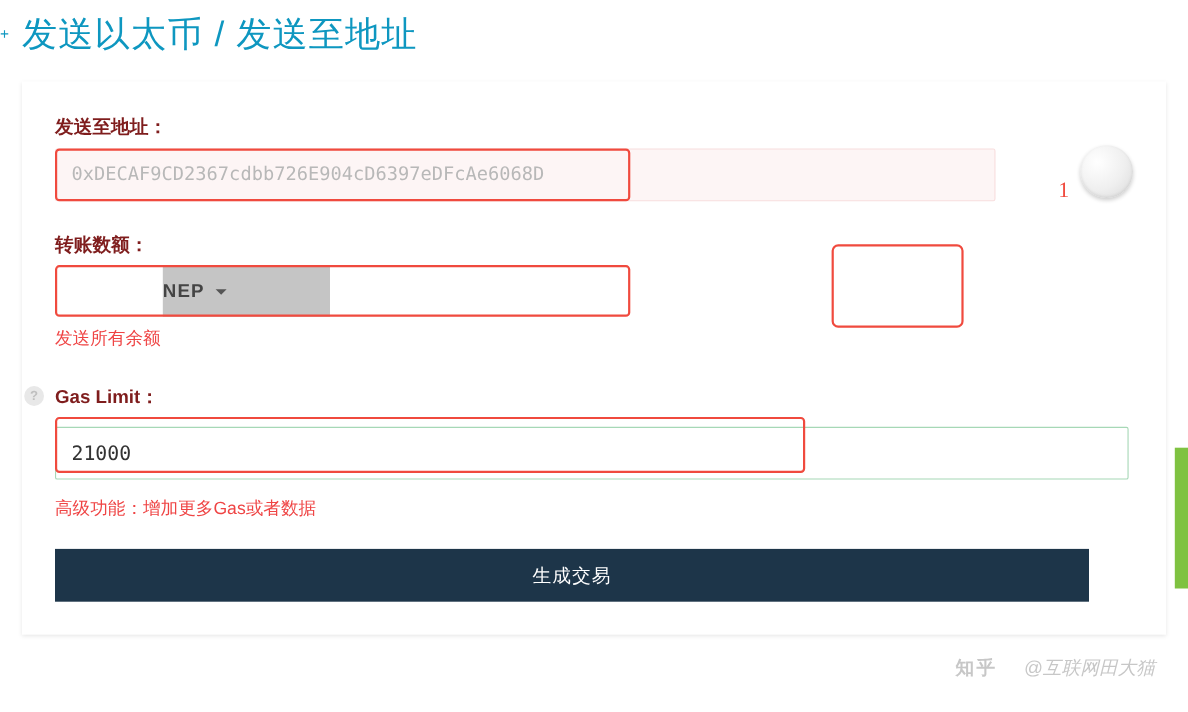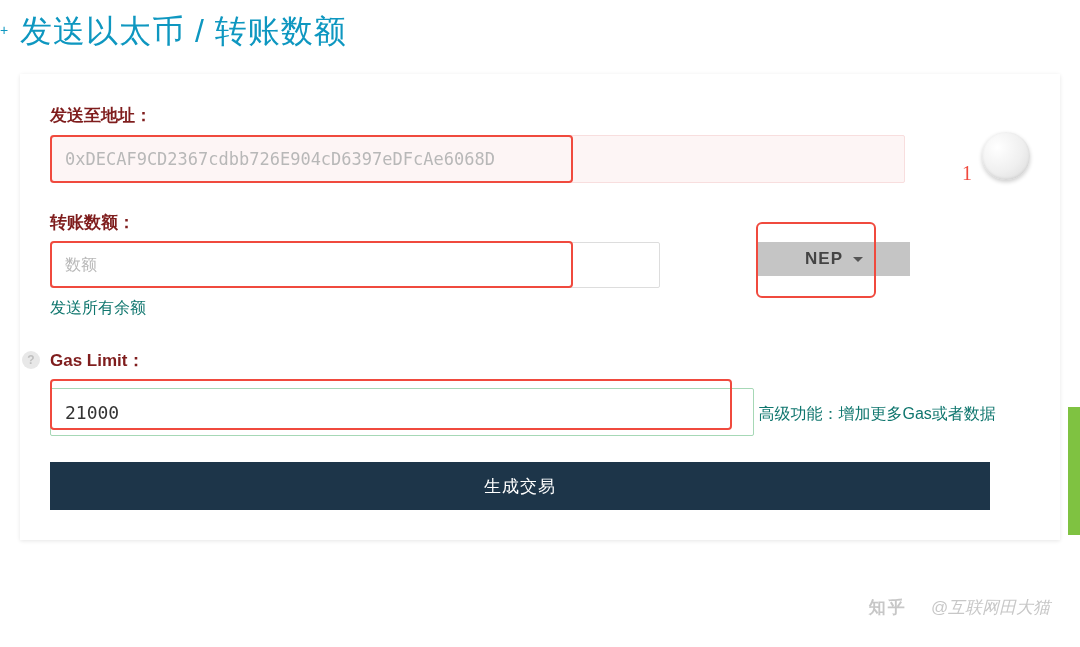--- a/index.html
+++ b/index.html
@@ -77,25 +77,24 @@
       border: 1px solid #ddd;
       padding: 0 14px;
       font-size: 16px;
       color: #b8b8b8;
       border-radius: 2px;
     }
     .input-amount::placeholder { color: #b8b8b8; }
     .amount-spacer { flex: 0 0 98px; }
     .token-dropdown {
       flex: 0 0 152px;
-      height: 34px;
+      height: 46px;
       background: #c5c5c5;
       display: flex;
       align-items: center;
-      justify-content: center;
       font-size: 17px;
       font-weight: 700;
       color: #444;
       letter-spacing: 1px;
       cursor: pointer;
     }
     .caret-down {
       width: 0; height: 0;
       border-left: 5px solid transparent;
       border-right: 5px solid transparent;
@@ -118,41 +117,41 @@
     }
     .annotation-1 {
       position: absolute;
       right: 88px;
       top: 88px;
       color: #f04a3e;
       font-size: 20px;
       font-family: serif;
     }
     .link-text {
-      color: #0f766e;
+      color: #ef4444;
       font-size: 16px;
       margin-top: 10px;
       cursor: pointer;
       display: inline-block;
     }
     .gas-section {
       margin-top: 30px;
       position: relative;
     }
     .gas-label-row { display: flex; align-items: center; }
     .help-icon {
       width: 18px; height: 18px; border-radius: 50%;
       background: #e8e8e8;
       color: #bfbfbf;
       font-size: 12px; font-weight: 700;
       display: flex; align-items: center; justify-content: center;
       position: absolute; left: -28px; top: 2px;
     }
     .input-gas {
-      width: 704px;
+      width: 976px;
       height: 48px;
       border: 1px solid #a6d8b6;
       padding: 0 14px;
       font-size: 18px;
       font-family: monospace;
       color: #333;
       border-radius: 2px;
       margin-top: 8px;
     }
     .red-overlay-3 {
@@ -196,39 +195,38 @@
     .zhihu-logo {
       font-weight: 700;
       font-style: normal;
       letter-spacing: 2px;
     }
   </style>
 </head>
 <body>
 
 <span class="plus-icon">+</span>
-<h1 class="page-title">发送以太币 / 转账数额</h1>
+<h1 class="page-title">发送以太币 / 发送至地址</h1>
 
 <div class="form-card">
 
   <div class="form-group">
     <label class="form-label">发送至地址：</label>
     <div class="address-row">
       <input type="text" class="input-address" placeholder="0xDECAF9CD2367cdbb726E904cD6397eDFcAe6068D" style="">
       <div class="circle-indicator"></div>
       <div class="red-overlay-1"></div>
     </div>
   </div>
 
   <div class="annotation-1">1</div>
 
   <div class="form-group" style="margin-top:28px">
     <label class="form-label">转账数额：</label>
     <div class="amount-row">
-      <input type="text" class="input-amount" placeholder="数额" style="">
       <div class="amount-spacer"></div>
       <div class="token-dropdown">
         <span>NEP</span>
         <span class="caret-down"></span>
       </div>
       <div class="red-overlay-2a"></div>
       <div class="red-overlay-2b"></div>
     </div>
     <a class="link-text">发送所有余额</a>
   </div>

